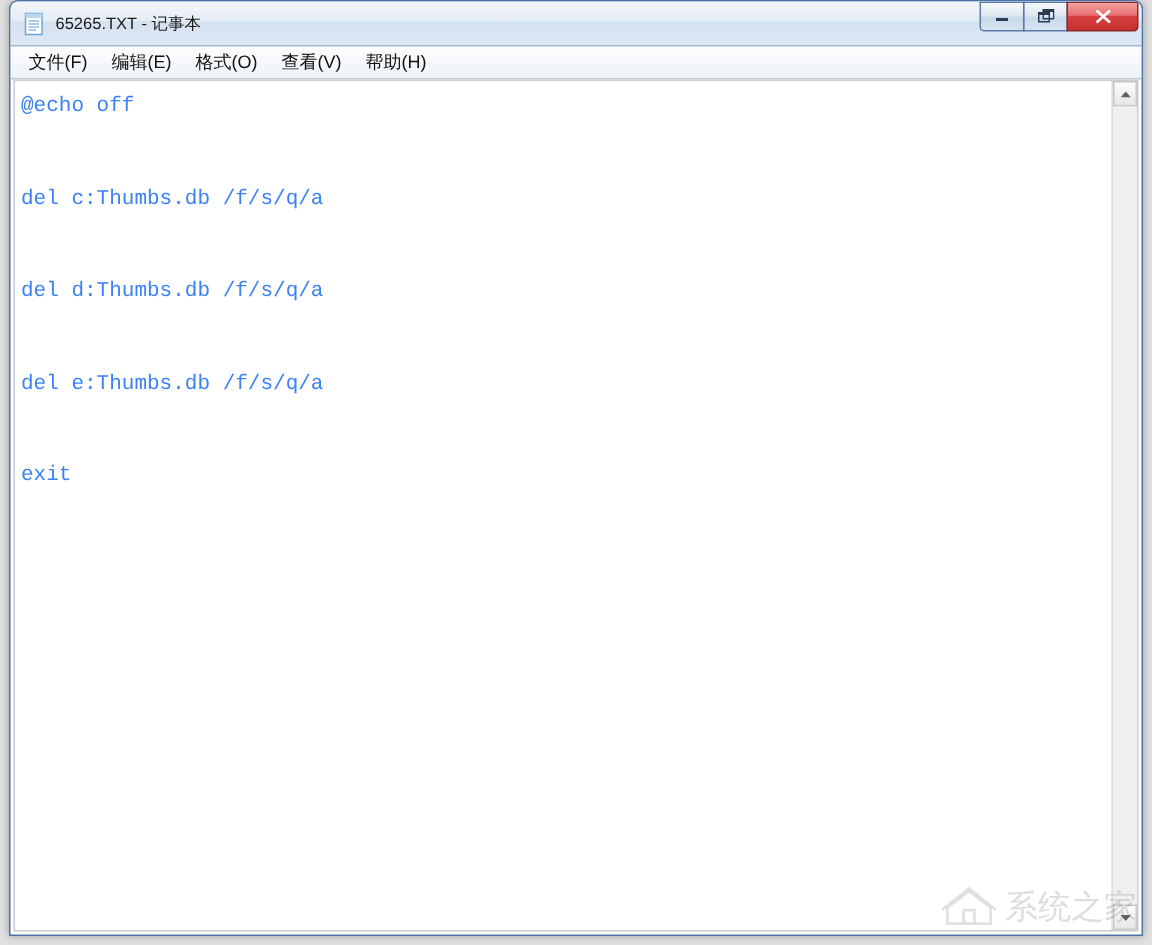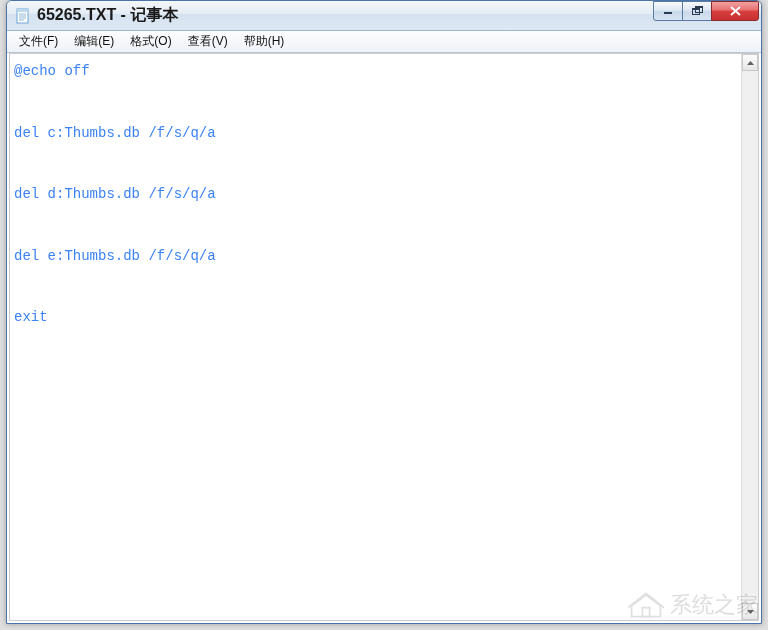--- a/index.html
+++ b/index.html
@@ -36,24 +36,23 @@
     position: relative;
   }
   .app-icon {
     width: 16px;
     height: 16px;
     margin-right: 6px;
     flex-shrink: 0;
   }
   .title-text {
     color: #1a1a1a;
-    font-size: 16px;
+    font-size: 11px;
     flex: 1;
     white-space: nowrap;
-    font-weight: bold;
   }
   .window-controls {
     display: flex;
     height: 20px;
     margin-right: 2px;
     align-self: flex-start;
   }
   .wc-btn {
     width: 30px;
     height: 20px;
@@ -120,21 +119,21 @@
   }
   .sc-track { flex: 1; background: #f0f0f0; }
   .watermark {
     position: absolute;
     right: 10px;
     bottom: 10px;
     color: rgba(120,120,120,0.25);
     font-size: 22px;
     font-family: "Microsoft YaHei", sans-serif;
     display: flex;
-    align-items: center;
+    align-items: flex-start;
     gap: 6px;
     pointer-events: none;
   }
   .wm-house {
     width: 36px; height: 28px; opacity: 0.25;
   }
 </style>
 </head>
 <body>
 

